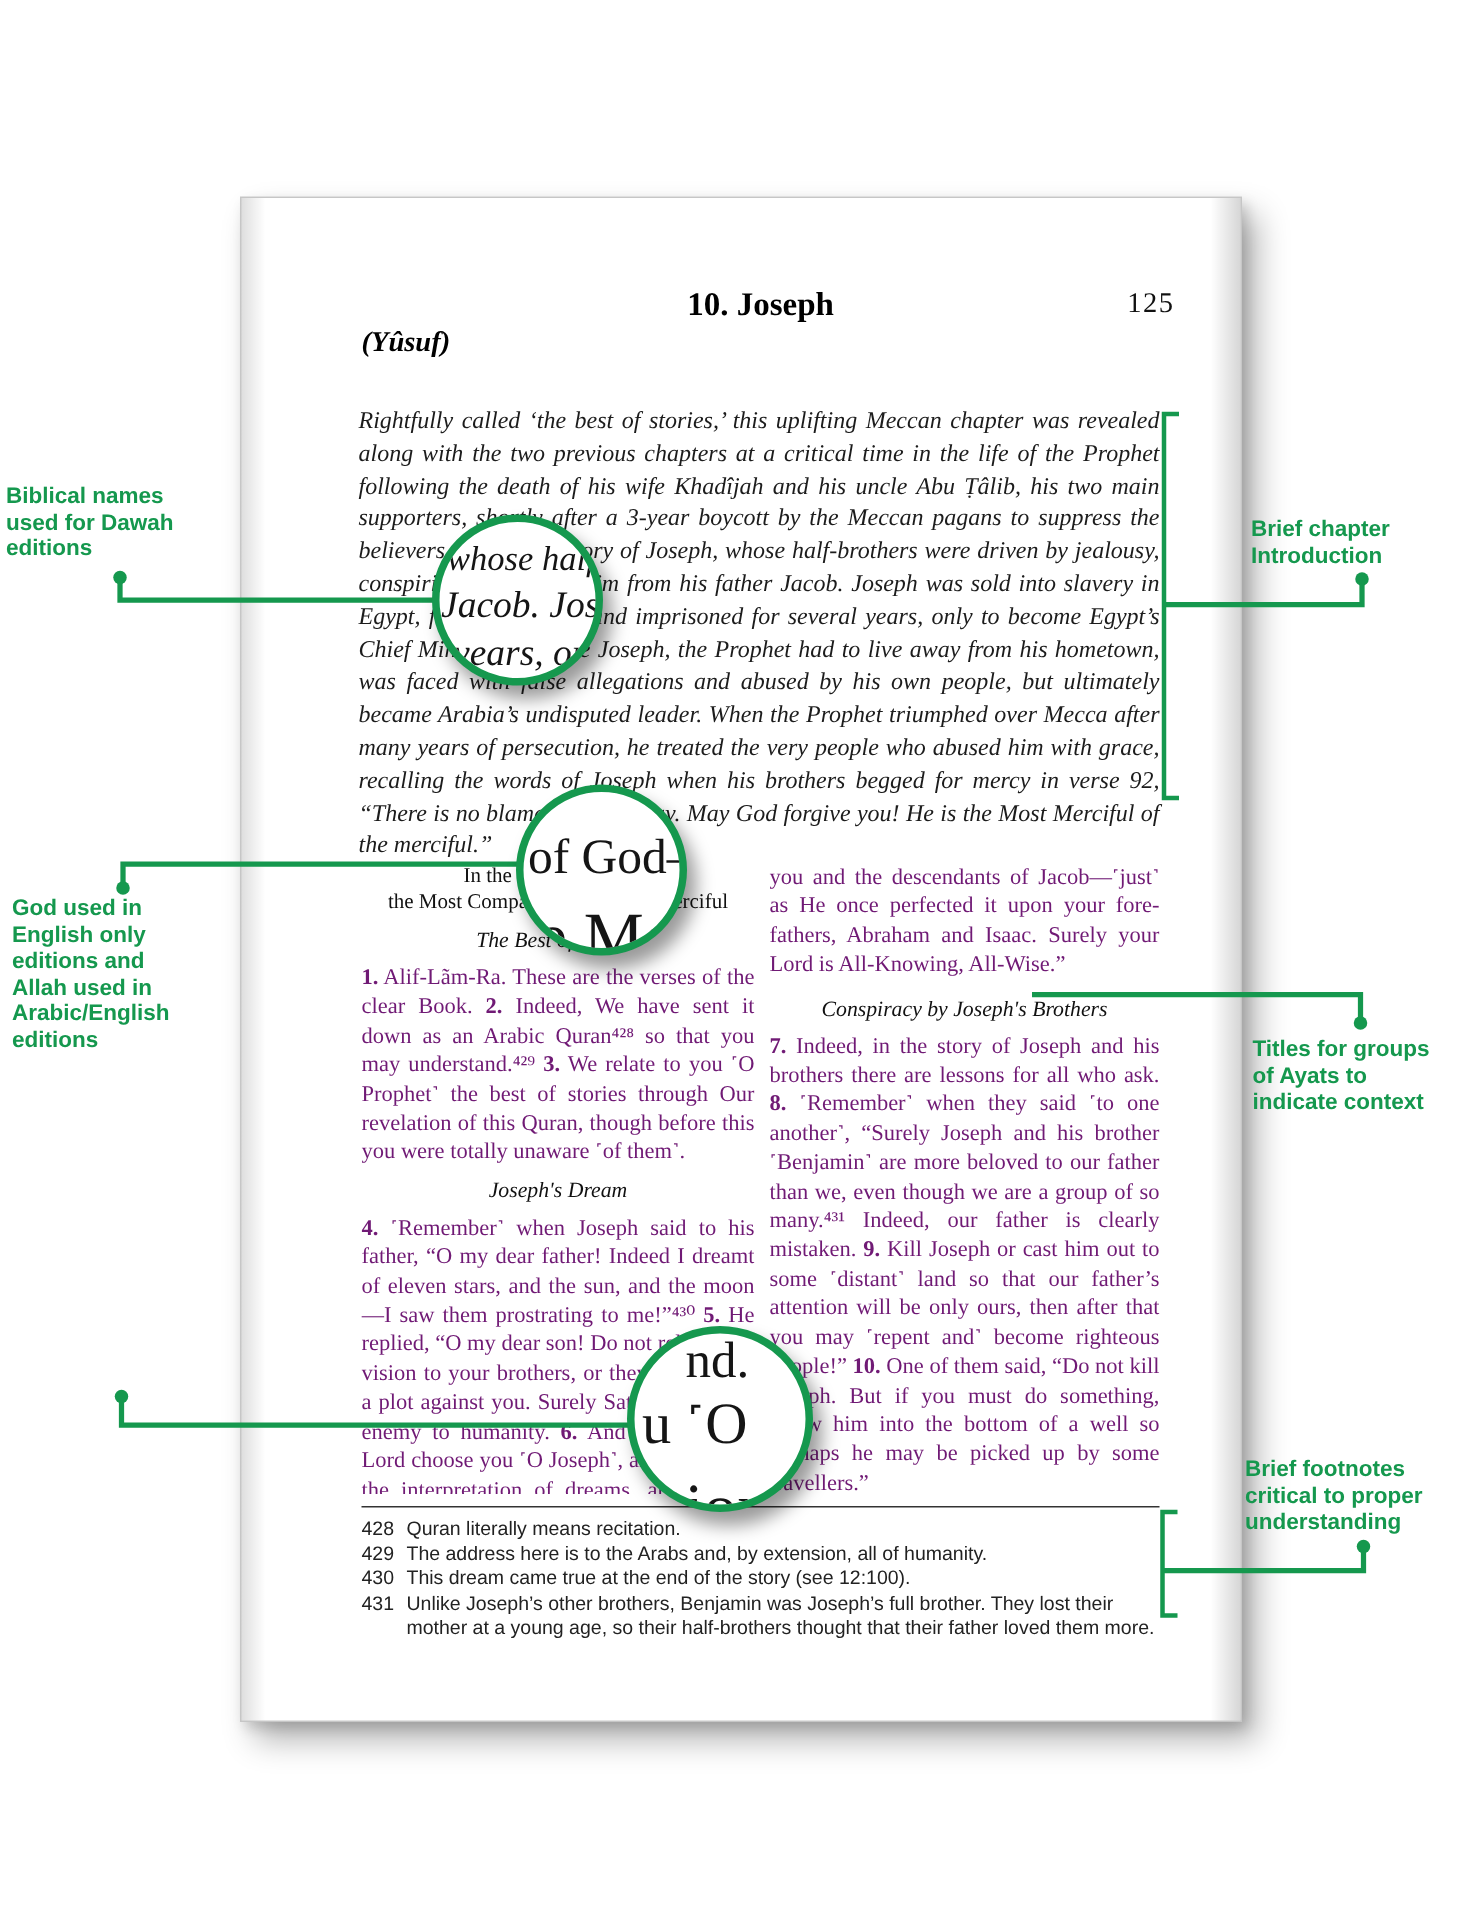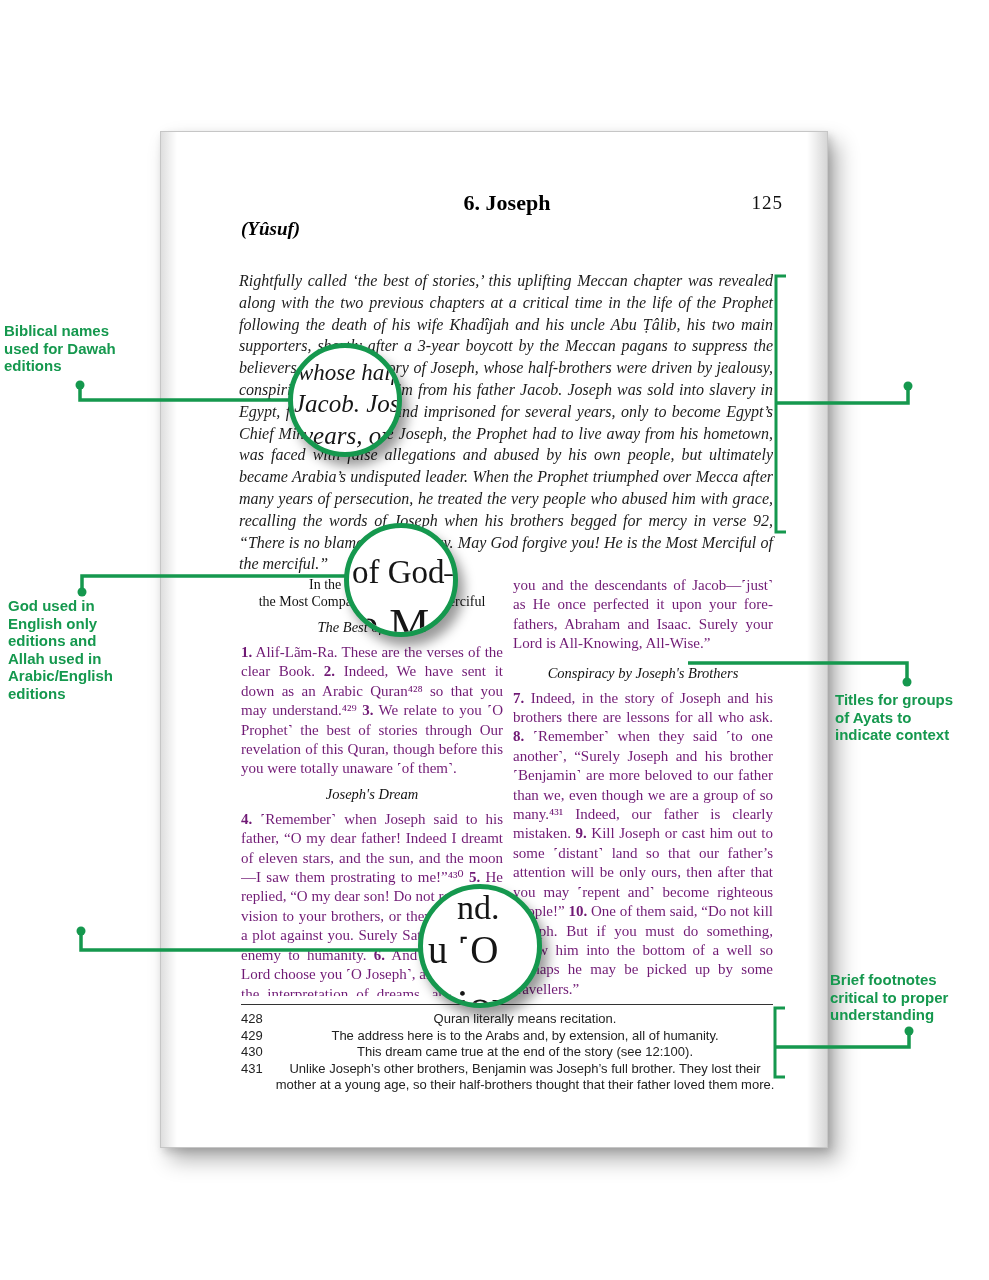--- a/index.html
+++ b/index.html
@@ -35,21 +35,21 @@
   .basmala { text-align:center; font-size:14px; line-height:17px; margin-bottom:9px; color:#111; }
   .sec-heading { text-align:center; font-style:italic; font-size:14.5px; margin:7px 0 7px 0; color:#111; }
   .col.right .sec-heading { margin-top:11px; }
   .verse-text { font-size:15px; line-height:19.4px; text-align:justify; color:#701a75; }
 
   .fn-divider { position:absolute; left:80px; top:872px; width:532px; border-top:1.5px solid #333; }
   .footnotes { position:absolute; left:80px; top:879px; width:538px;
     font-family:"Liberation Sans","DejaVu Sans",sans-serif; font-size:13px; line-height:16.6px; color:#222; }
   .fn { display:flex; }
   .fn-num { flex:0 0 30px; }
-  .fn-text { flex:1;text-align:center; }
+  .fn-text { flex:1; }
 
   
   .magnifier { position:absolute; border:5px solid var(--accent); border-radius:50%;
     background:#ffffff; overflow:hidden; z-index:6;
     box-shadow: 6px 9px 12px rgba(0,0,0,0.40); }
   .mag-line { position:absolute; white-space:nowrap; color:#151515; }
   #mag1 { left:288px; top:343px; width:114px; height:114px; }
   #mag1 .l0 { top:12px;  left:5px;  font-size:23px; font-style:italic; }
   #mag1 .l1 { top:42px;  left:1px;  font-size:25px; font-style:italic; }
   #mag1 .l2 { top:74px;  left:9px;  font-size:25px; font-style:italic; }
@@ -77,21 +77,21 @@
   .connectors path.bracket { stroke-width:3; }
   .connectors circle { fill:var(--accent); stroke:none; }
 </style>
 </head>
 <body>
 
 <div class="canvas">
 
   <div class="page">
     <div class="page-number">125</div>
-    <div class="chapter-title">6. Joseph</div>
+    <div class="chapter-title">10. Joseph</div>
     <div class="chapter-subtitle">(Yûsuf)</div>
 
     <p class="intro">Rightfully called ‘the best of stories,’ this uplifting Meccan chapter was revealed along with the two previous chapters at a critical time in the life of the Prophet following the death of his wife Khadîjah and his uncle Abu Ṭâlib, his two main supporters, shortly after a 3-year boycott by the Meccan pagans to suppress the believers. This is the story of Joseph, whose half-brothers were driven by jealousy, conspiring to distance him from his father Jacob. Joseph was sold into slavery in Egypt, falsely accused, and imprisoned for several years, only to become Egypt’s Chief Minister. Just like Joseph, the Prophet had to live away from his hometown, was faced with false allegations and abused by his own people, but ultimately became Arabia’s undisputed leader. When the Prophet triumphed over Mecca after many years of persecution, he treated the very people who abused him with grace, recalling the words of Joseph when his brothers begged for mercy in verse 92, “There is no blame on you today. May God forgive you! He is the Most Merciful of the merciful.”</p>
 
     <div class="columns">
       <div class="col left">
         <div class="basmala">
           <div>In the Name of God—</div>
           <div>the Most Compassionate, Most Merciful</div>
         </div>
@@ -174,20 +174,22 @@
 
   <div class="callout" id="co-l1">Biblical names
 used for Dawah
 editions</div>
   <div class="callout" id="co-l2">God used in
 English only
 editions and
 Allah used in
 Arabic/English
 editions</div>
+  <div class="callout" id="co-r1">Brief chapter
+Introduction</div>
   <div class="callout" id="co-r2">Titles for groups
 of Ayats to
 indicate context</div>
   <div class="callout" id="co-r3">Brief footnotes
 critical to proper
 understanding</div>
 
 </div>
 
 </body></html>

